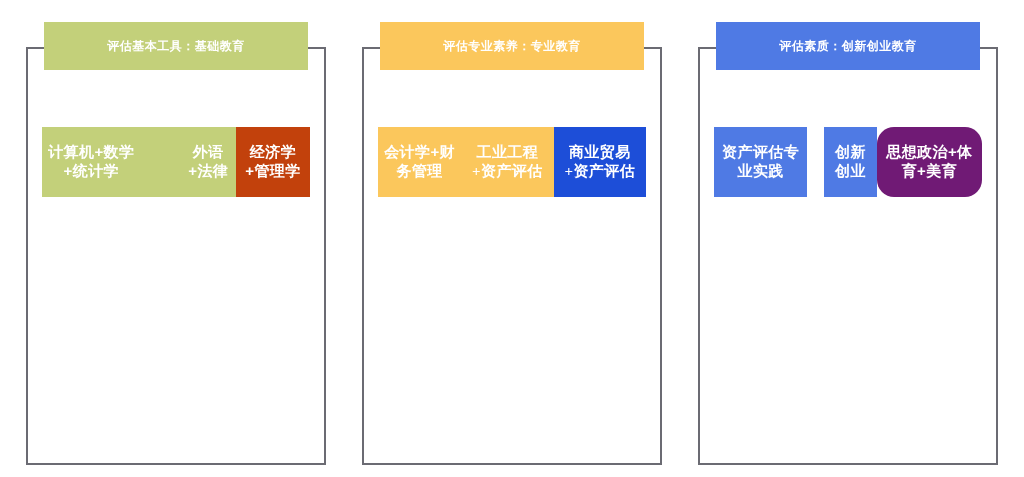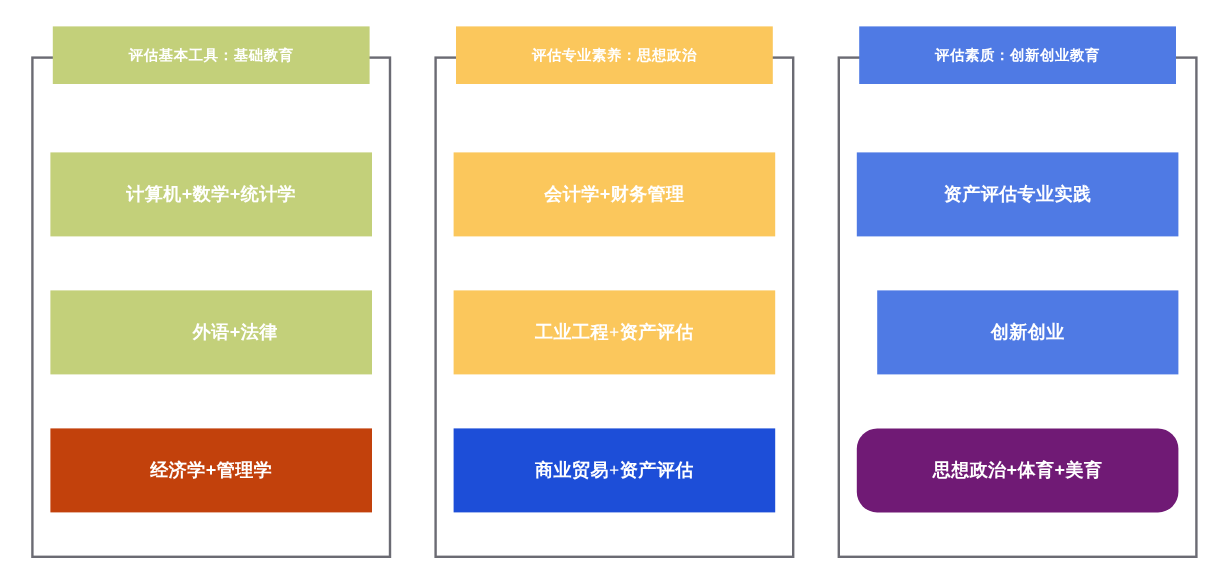--- a/index.html
+++ b/index.html
@@ -60,21 +60,21 @@
     line-height: 1.2;
   }
   .items {
     position: absolute;
     top: 48px;
     left: 0;
     right: 0;
     bottom: 0;
     z-index: 2;
     display: flex;
-    flex-direction: column;
+    flex-direction: row;
     justify-content: flex-start;
     padding: 57px 16px 0 16px;
     box-sizing: border-box;
   }
   .item {
     height: 70px;
     margin-bottom: 45px;
     display: flex;
     align-items: center;
     justify-content: center;
@@ -100,21 +100,21 @@
     <div class="header-band" style="background-color: rgb(195, 208, 122);">评估基本工具：基础教育</div>
     <div class="items">
       <div class="item" style="background-color: rgb(195, 208, 122);">计算机+数学+统计学</div>
       <div class="item" style="background-color: rgb(195, 208, 122); padding-left: 46px;">外语+法律</div>
       <div class="item" style="background-color: #c2410c;">经济学+管理学</div>
     </div>
   </div>
 
   <div class="column">
     <div class="frame" style="border-color: rgb(107, 107, 115);"></div>
-    <div class="header-band" style="background-color: rgb(251, 199, 92);">评估专业素养：思想政治</div>
+    <div class="header-band" style="background-color: rgb(251, 199, 92);">评估专业素养：专业教育</div>
     <div class="items">
       <div class="item" style="background-color: rgb(251, 199, 92);">会计学+财务管理</div>
       <div class="item" style="background-color: rgb(251, 199, 92); font-family: Liberation Serif, serif;">工业工程+资产评估</div>
       <div class="item" style="background-color: #1d4ed8; font-family: Liberation Serif, serif;">商业贸易+资产评估</div>
     </div>
   </div>
 
   <div class="column">
     <div class="frame" style="border-color: rgb(107, 107, 115);"></div>
     <div class="header-band" style="background-color: rgb(79, 122, 228);">评估素质：创新创业教育</div>

